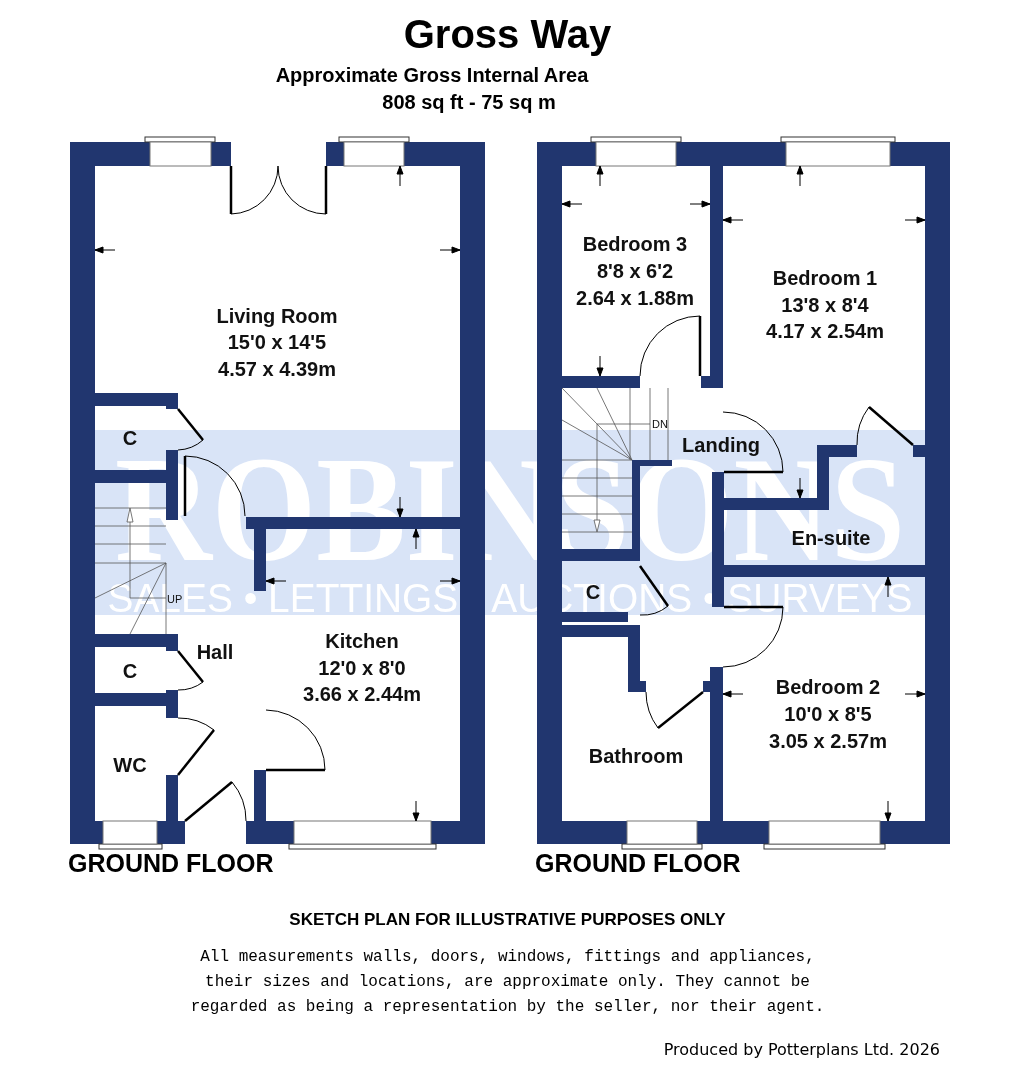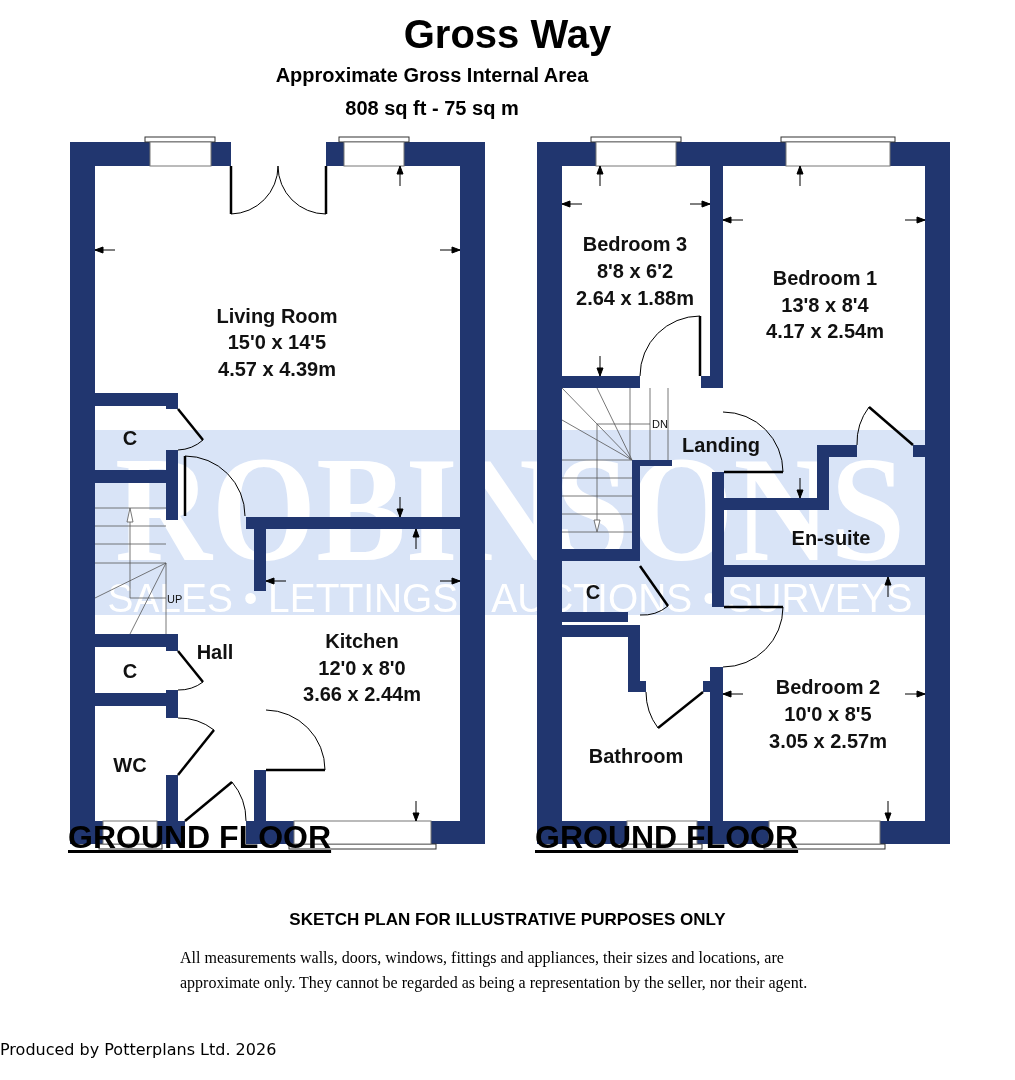--- a/index.html
+++ b/index.html
@@ -1,27 +1,27 @@
 <!DOCTYPE html>
 <html><head>
 <meta charset="utf-8">
 <style>
   html, body { margin:0; padding:0; background:#ffffff; }
   body { width:1015px; height:1080px; position:relative; overflow:hidden; font-family:"Liberation Sans", sans-serif; color:#000; }
   .title { position:absolute; left:0; width:1015px; top:12px; text-align:center; font-weight:bold; font-size:40px; }
   .subtitle { position:absolute; left:0; width:864px; text-align:center; font-weight:bold; font-size:20px; }
   .st1 { top:64px; }
-  .st2 { top:97px; }
+  .st2 { top:91px;padding-left:37px; }
   svg.plan { position:absolute; left:0; top:0; }
   .room-label { font-family:"Liberation Sans", sans-serif; font-weight:bold; font-size:20px; fill:#111; text-anchor:middle; }
   .small-label { font-family:"Liberation Sans", sans-serif; font-size:11px; fill:#111; }
-  .floor-label { position:absolute; font-weight:bold; font-size:32px; top:819px;text-decoration:underline; }
+  .floor-label { position:absolute; font-weight:bold; font-size:25px; top:849px; }
   .disclaimer-head { position:absolute; left:0; width:1015px; top:910px; text-align:center; font-weight:bold; font-size:17px; }
-  .disclaimer { position:absolute; left:180px; width:655px; top:945px; text-align:left; font-size:17.5px; line-height:25px; font-family:Liberation Serif, serif; font-size:16px; }
-  .producer { position:absolute; left:0; width:940px; top:1040px; text-align:left; font-family:"DejaVu Sans", sans-serif; font-size:16px; }
+  .disclaimer { position:absolute; left:180px; width:655px; top:945px; text-align:center; font-size:17.5px; line-height:25px; font-family:Liberation Mono, monospace; font-size:16px; }
+  .producer { position:absolute; left:0; width:940px; top:1040px; text-align:right; font-family:"DejaVu Sans", sans-serif; font-size:16px; }
 </style>
 </head>
 <body>
 
 <div class="title">Gross Way</div>
 <div class="subtitle st1">Approximate Gross Internal Area</div>
 <div class="subtitle st2">808 sq ft - 75 sq m</div>
 
 <svg class="plan" width="1015" height="1080" viewBox="0 0 1015 1080">
 

